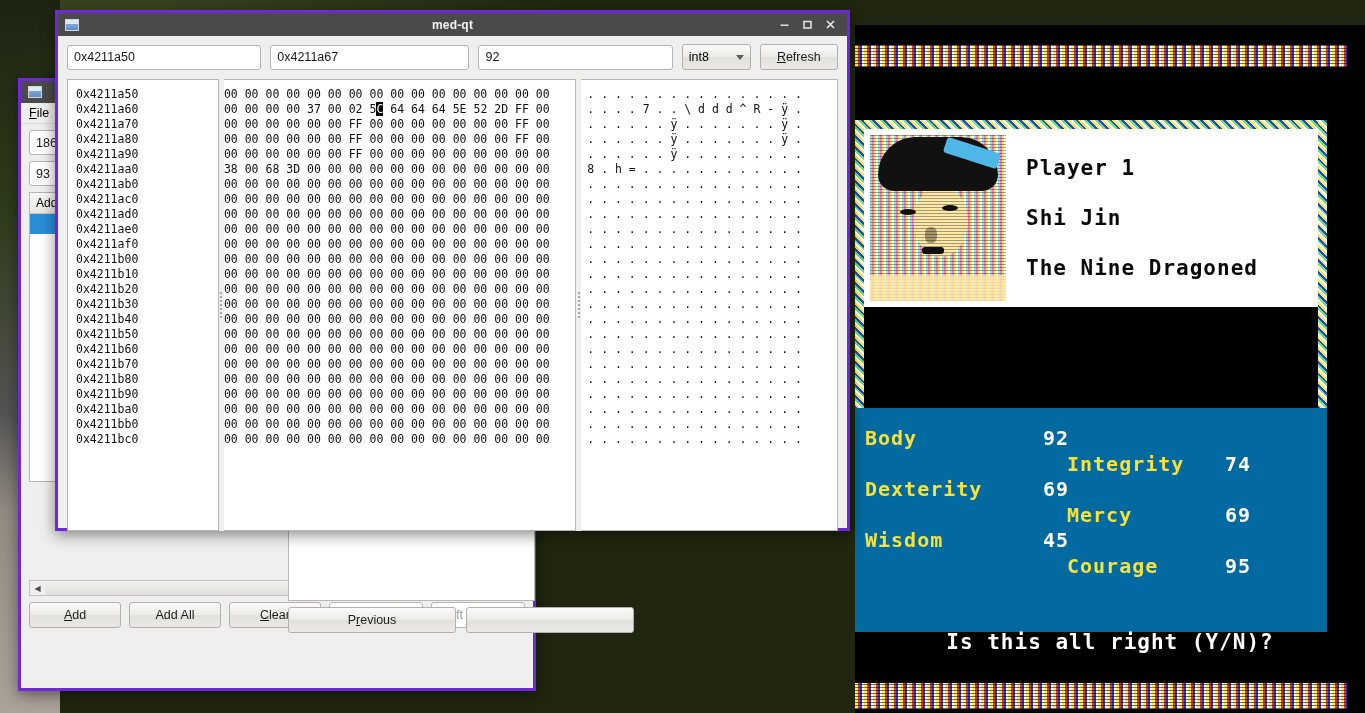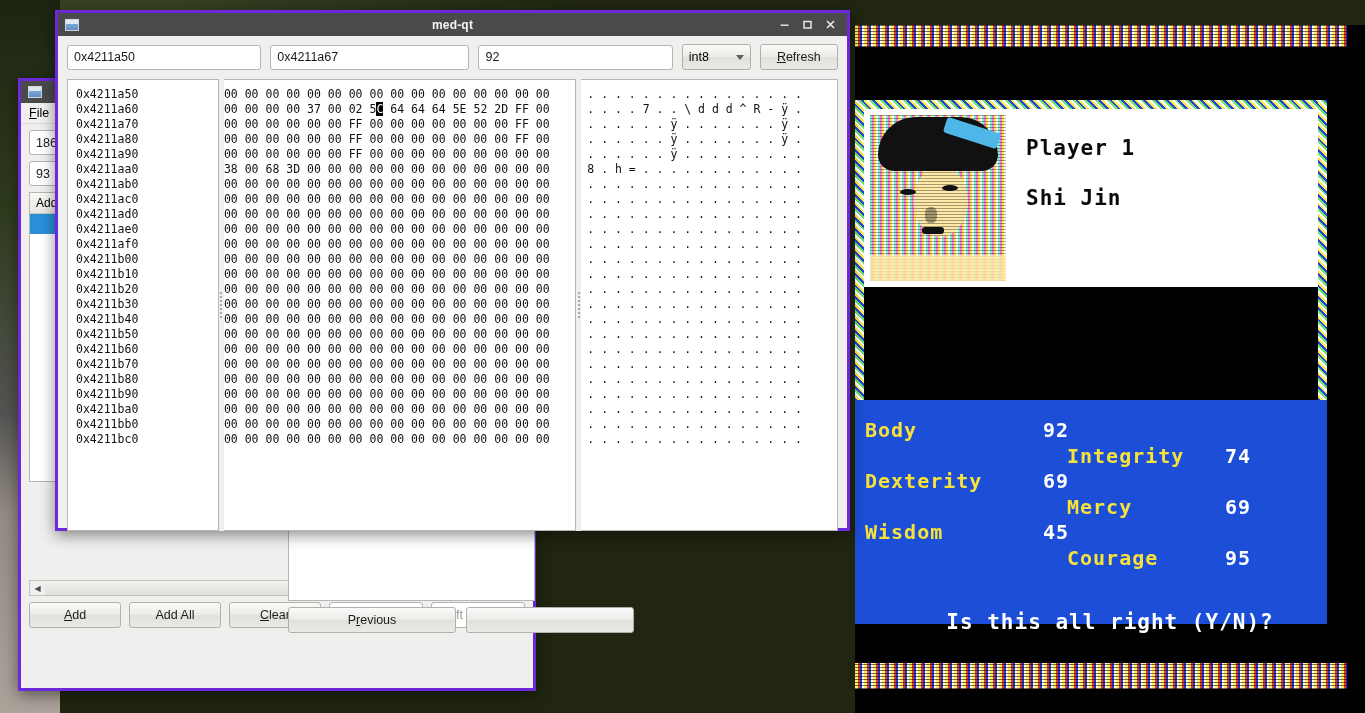--- a/index.html
+++ b/index.html
@@ -197,21 +197,21 @@
   .dither-band {
     background-image:
       repeating-linear-gradient(0deg, rgba(0,0,0,.55) 0 1px, transparent 1px 3px),
       repeating-linear-gradient(90deg,#ffef63 0 3px,#e43b2c 3px 5px,#2b35c9 5px 7px,#ffffff 7px 9px);
     background-size: auto, 9px 9px;
   }
   .dither-green {
     background-image:
       repeating-linear-gradient(45deg,#6fe36f 0 2px,#2244dd 2px 4px,#ffe94f 4px 6px,#ffffff 6px 8px);
   }
-  #emu-screen { position: relative; width: 492px; height: 664px; background:#000; overflow:hidden; }
+  #emu-screen { position: relative; width: 492px; height: 664px; background:#000; overflow:hidden;margin-top:20px; }
   #top-band { position:absolute; left:0; top:0; width:510px; height:22px; }
   #bot-band { position:absolute; left:0; bottom:0; width:510px; height:26px; }
 
   #char-card {
     position: absolute; left: 0px; top: 75px; width: 472px; height: 450px;
   }
   #card-frame {
     position:absolute; left:0; top:0; width: 472px; height: 450px;
   }
   #card-frame .edge-t { position:absolute; left:0; top:0; width:472px; height:9px; }
@@ -260,22 +260,22 @@
 
   #card-text { padding: 14px 0 0 20px; }
   .dosfont {
     font-family: "DejaVu Sans Mono", "Liberation Mono", monospace;
     font-weight: bold;
     letter-spacing: 1px;
   }
   #card-text .line { font-size: 21px; line-height: 50px; color: #0a0a0a; }
 
   #stats {
-    position: absolute; left: 0px; top: 300px; width: 472px; height: 224px;
-    background: #1d4ed8;
+    position: absolute; left: 0px; top: 288px; width: 472px; height: 224px;
+    background: #0369a1;
   }
   .stat-col { position: absolute; }
   .stat-row { display: flex; align-items: baseline; white-space: pre; }
   .stat-name { color: #f6e23b; font-size: 20px; }
   .stat-val  { color: #ffffff; font-size: 20px; }
 
   #stats-left  { left: 10px; top: 18px; }
   #stats-right { left: 212px; top: 44px; }
   #stats-left .stat-row  { height: 51px; }
   #stats-right .stat-row { height: 51px; }
@@ -322,20 +322,21 @@
           <div class="band"></div>
           <div class="eye-l"></div>
           <div class="eye-r"></div>
           <div class="nose"></div>
           <div class="mouth"></div>
           <div class="shoulder"></div>
         </div>
         <div id="card-text">
           <div class="line dosfont">Player 1</div>
           <div class="line dosfont">Shi Jin</div>
+          <div class="line dosfont">The Nine Dragoned</div>
         </div>
       </div>
 
       <div id="stats">
         <div class="stat-col" id="stats-left">
             <div class="stat-row dosfont"><span class="stat-name">Body</span><span class="stat-val">92</span></div>
             <div class="stat-row dosfont"><span class="stat-name">Dexterity</span><span class="stat-val">69</span></div>
             <div class="stat-row dosfont"><span class="stat-name">Wisdom</span><span class="stat-val">45</span></div>
           </div>
         <div class="stat-col" id="stats-right">

